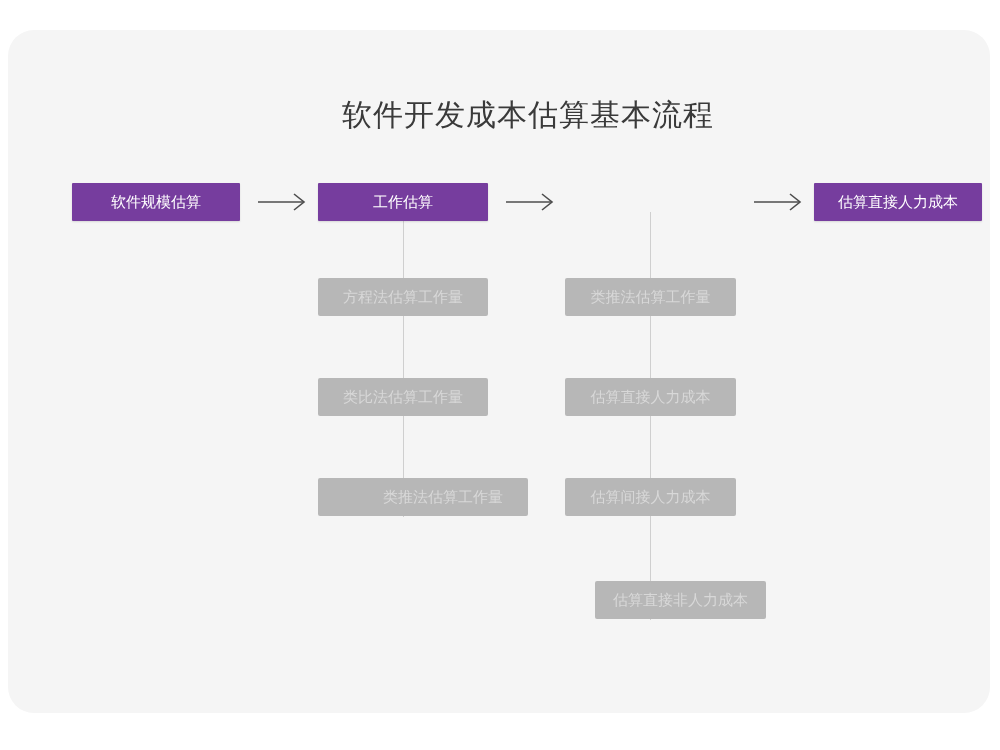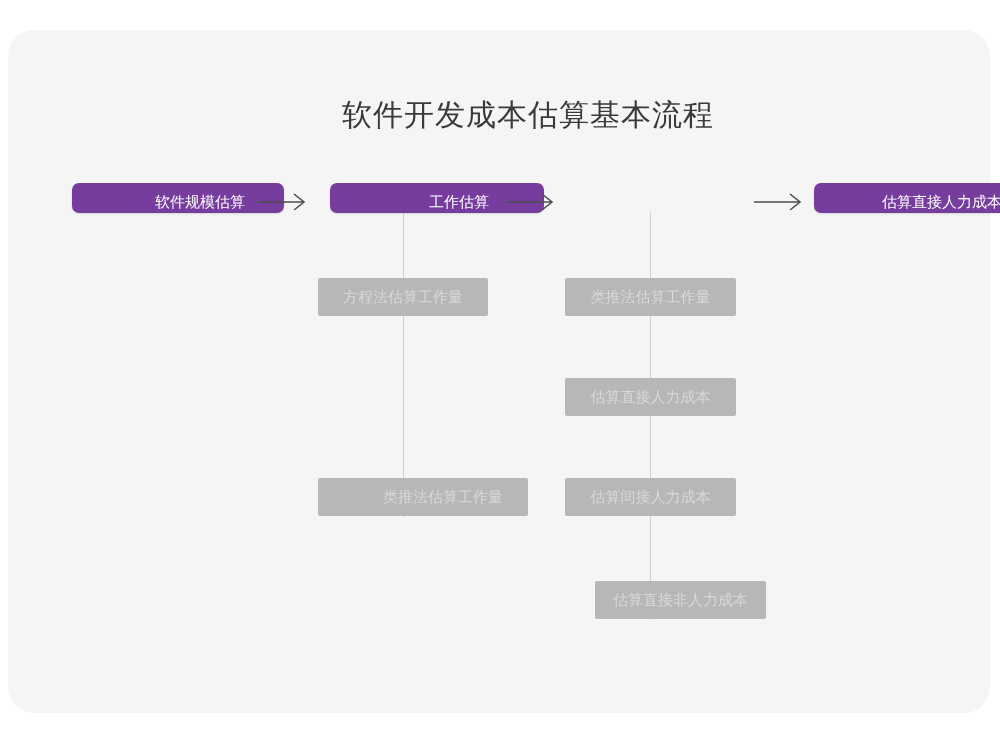--- a/index.html
+++ b/index.html
@@ -49,30 +49,29 @@
   
   .vline {
     position: absolute;
     width: 1px;
     background: #cfcfcf;
   }
 
   
   .node-main {
     position: absolute;
-    height: 30px;
+    height: 38px;
     background: #763d9e;
-    border-radius: 7px;
+    border-radius: 1px;
     color: #ffffff;
     font-size: 15px;
     line-height: 38px;
     text-align: center;
     white-space: nowrap;
     box-shadow: 0 1px 2px rgba(0,0,0,0.12);
-    padding-left: 44px;
   }
 
   
   .node-sub {
     position: absolute;
     height: 38px;
     background: #b7b7b7;
     border-radius: 2px;
     color: #d8d8d8;
     font-size: 15px;
@@ -100,21 +99,21 @@
 <div id="diagram">
 
   <div class="title">软件开发成本估算基本流程</div>
 
   <div class="vline" style="left:375px; top:212px; height:305px;"></div>
 
   <div class="vline" style="left:622px; top:212px; height:408px;"></div>
 
   <div class="node-main" style="left:44px; top:183px; width:168px;">软件规模估算</div>
 
-  <div class="node-main" style="left:302px; top:183px; width:170px;">工作估算</div>
+  <div class="node-main" style="left:290px; top:183px; width:170px;">工作估算</div>
 
 
   <div class="node-main" style="left:786px; top:183px; width:168px;">估算直接人力成本</div>
 
   <div class="arrow" style="left:220px; top:183px; width:66px;">
     <svg width="66" height="38" viewBox="0 0 66 38" aria-hidden="true">
       <line x1="10" y1="19" x2="55" y2="19" stroke="#4d4d4d" stroke-width="1.6"></line>
       <polyline points="46,11 56,19 46,27" fill="none" stroke="#4d4d4d" stroke-width="1.6"></polyline>
     </svg>
   </div>
@@ -128,20 +127,21 @@
 
   <div class="arrow" style="left:716px; top:183px; width:66px;">
     <svg width="66" height="38" viewBox="0 0 66 38" aria-hidden="true">
       <line x1="10" y1="19" x2="55" y2="19" stroke="#4d4d4d" stroke-width="1.6"></line>
       <polyline points="46,11 56,19 46,27" fill="none" stroke="#4d4d4d" stroke-width="1.6"></polyline>
     </svg>
   </div>
 
   <div class="node-sub" style="left:290px; top:278px; width:170px;">方程法估算工作量</div>
 
+  <div class="node-sub" style="left:290px; top:378px; width:170px;">类比法估算工作量</div>
 
   <div class="node-sub" style="left:290px; top:478px; width:170px;padding-left:40px;">类推法估算工作量</div>
 
   <div class="node-sub" style="left:537px; top:278px; width:171px;">类推法估算工作量</div>
 
   <div class="node-sub" style="left:537px; top:378px; width:171px;">估算直接人力成本</div>
 
   <div class="node-sub" style="left:537px; top:478px; width:171px;">估算间接人力成本</div>
 
   <div class="node-sub" style="left:567px; top:581px; width:171px;">估算直接非人力成本</div>

